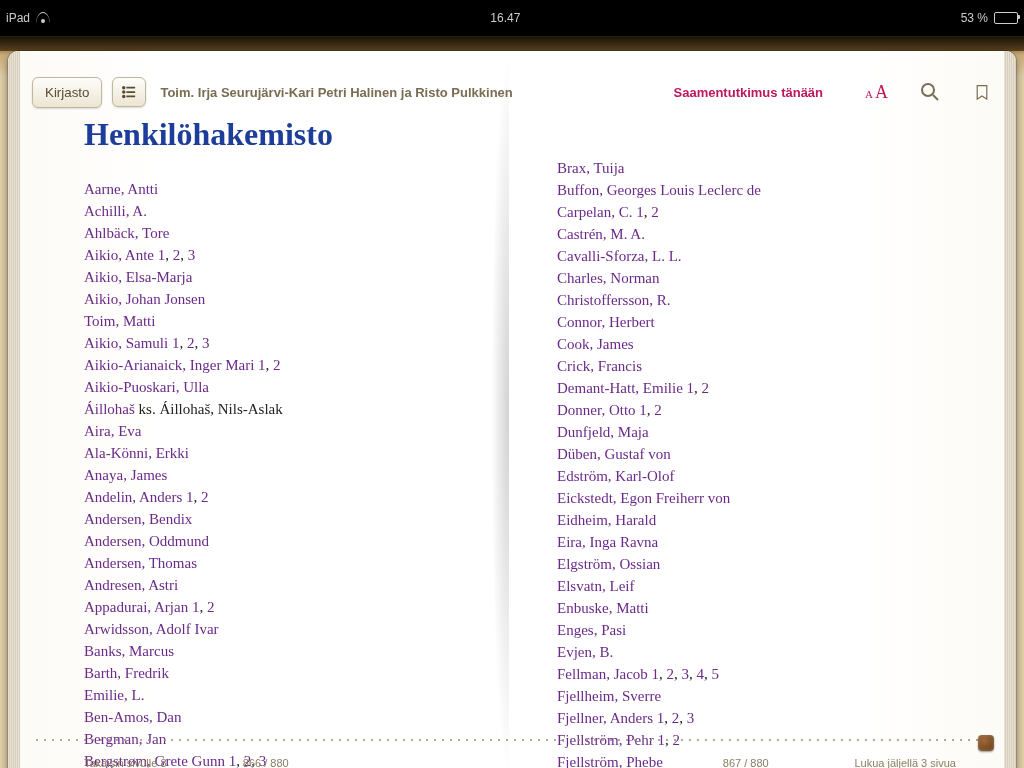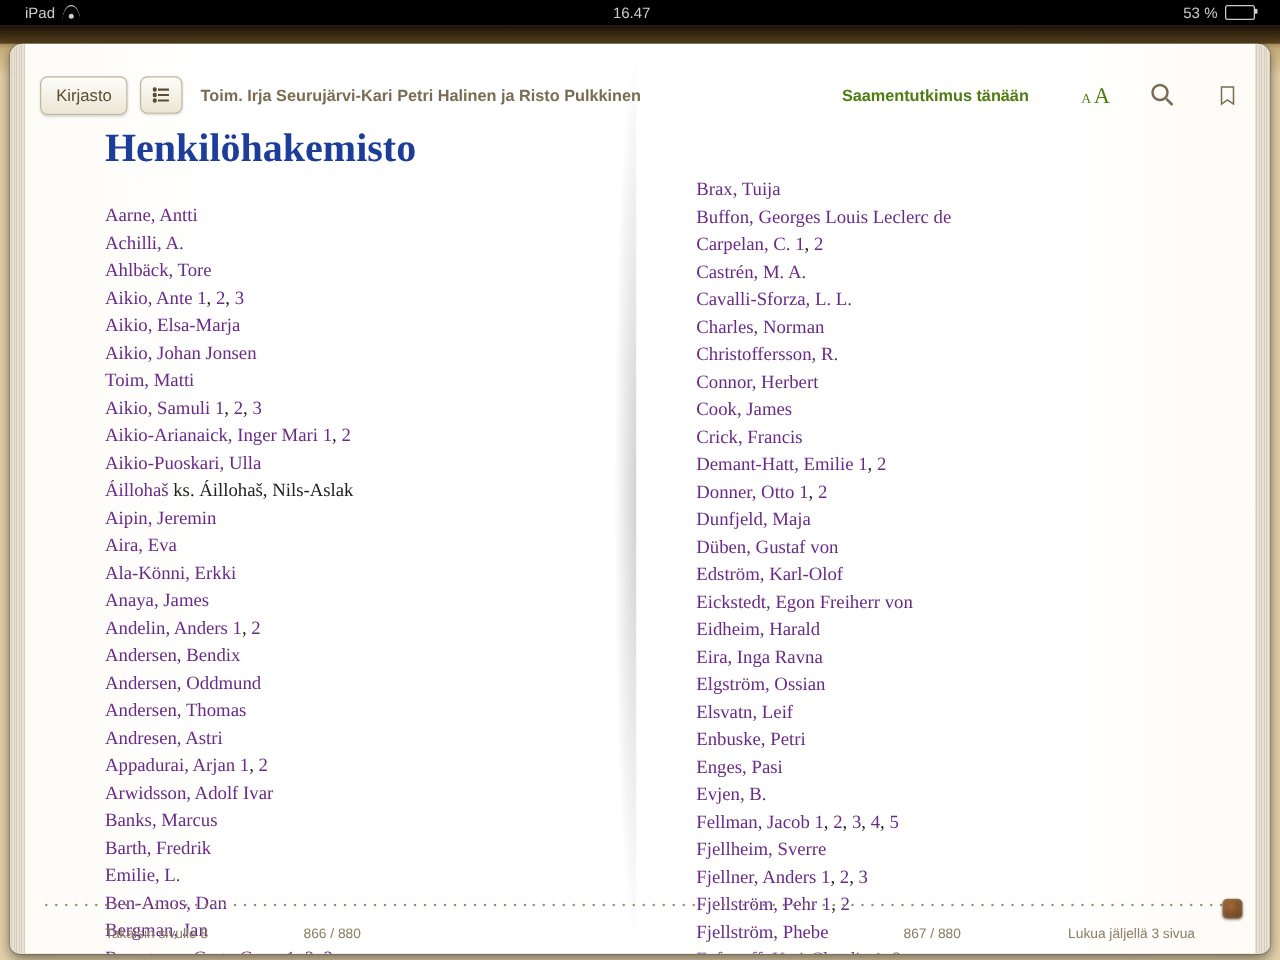--- a/index.html
+++ b/index.html
@@ -1,16 +1,16 @@
 <!DOCTYPE html>
 <html><head>
 <meta charset="utf-8">
 <style>
   html,body{margin:0;padding:0;width:1024px;height:768px;overflow:hidden;font-family:Georgia,"Times New Roman",serif;background:#000;}
-  .status-bar{height:20px;background:#000;color:#ccc;font:12px "Helvetica Neue",Arial,sans-serif;display:flex;align-items:center;justify-content:space-between;padding:0 20px;}
+  .status-bar{height:36px;background:#000;color:#ccc;font:12px "Helvetica Neue",Arial,sans-serif;display:flex;align-items:center;justify-content:space-between;padding:0 6px;}
   .status-left,.status-right{display:flex;align-items:center;gap:6px;}
   .sb-seg{display:inline-block;}
   .wifi{width:14px;height:10px;position:relative;}
   .wifi::before{content:"";position:absolute;bottom:0;left:5px;width:4px;height:4px;border-radius:50%;background:#ccc;}
   .wifi::after{content:"";position:absolute;bottom:-2px;left:1px;width:12px;height:12px;border:1.5px solid #ccc;border-bottom:none;border-left:none;border-right:none;border-radius:50%/100% 100% 0 0;transform:scaleX(1.2);}
   .batt{width:22px;height:10px;border:1px solid #ccc;border-radius:2px;position:relative;}
   .batt::after{content:"";position:absolute;right:-3px;top:2px;width:2px;height:4px;background:#ccc;border-radius:0 1px 1px 0;}
   .batt-fill{height:100%;width:53%;background:#ccc;}
   .shelf{height:748px;background:linear-gradient(#3a2a12,#6b502a 6px,#c9ad7a 18px,#e4d2ab 40px,#e4d2ab);position:relative;border-top:1px solid #2a1d08;}
   .shelf::before{content:"";position:absolute;top:0;left:0;right:0;height:14px;background:linear-gradient(#1a1208,#5a431f);}
@@ -21,21 +21,21 @@
   .spread{position:absolute;top:0;bottom:0;left:12px;right:12px;display:flex;}
   .page{flex:1;position:relative;background:linear-gradient(90deg,#fdfbf6 0%,#fff 30%);padding:66px 42px 70px 64px;box-sizing:border-box;}
   .page.right{background:linear-gradient(270deg,#fdfbf6 0%,#fff 30%);padding:66px 64px 70px 48px;}
   .gutter{width:0;position:relative;}
   .gutter::before{content:"";position:absolute;top:0;bottom:0;left:-18px;width:36px;background:radial-gradient(ellipse at center,rgba(0,0,0,.18) 0%,rgba(0,0,0,0) 70%);pointer-events:none;}
   .toolbar{position:absolute;top:24px;left:24px;right:24px;height:34px;display:flex;align-items:center;font:13px/1 "Helvetica Neue",Arial,sans-serif;color:#6a5c45;z-index:5;}
   .tb-btn{background:linear-gradient(#fdfdfa,#ece5d3);border:1px solid #c0b69b;border-radius:6px;padding:7px 12px;font-weight:normal;color:#5a4c33;box-shadow:0 1px 2px rgba(0,0,0,.15);cursor:pointer;margin-right:10px;}
   .tb-icon{background:linear-gradient(#fdfdfa,#ece5d3);border:1px solid #c0b69b;border-radius:6px;width:34px;height:30px;display:flex;align-items:center;justify-content:center;box-shadow:0 1px 2px rgba(0,0,0,.15);cursor:pointer;margin-right:14px;}
   .tb-icon svg{width:14px;height:14px;fill:none;stroke:#5a4c33;stroke-width:2;}
   .tb-sub{font-weight:bold;color:#7a6c52;white-space:nowrap;}
-  .tb-right{position:absolute;top:24px;right:24px;height:34px;display:flex;align-items:center;gap:32px;color:#4d7c0f;z-index:5;}
+  .tb-right{position:absolute;top:24px;right:24px;height:34px;display:flex;align-items:center;gap:32px;color:#be185d;z-index:5;}
   .tb-title-r{font:bold 13px "Helvetica Neue",Arial,sans-serif;margin-right:10px;}
   .icon{width:20px;height:20px;display:flex;align-items:center;justify-content:center;cursor:pointer;}
   .icon svg{fill:#7a6c52;}
   .font-sizer{display:flex;align-items:baseline;gap:2px;font-family:Georgia,serif;cursor:pointer;}
   .font-sizer .small{font-size:11px;}
   .font-sizer .big{font-size:18px;}
   h1{font:600 32px/1.1 Georgia,serif;color:#1d3d9a;margin:0 0 26px;}
   .idx{font:15px/22px Georgia,serif;color:#5a2a5a;}
   .idx div{margin:0 0 0px;}
   .idx a{color:#6a2a88;text-decoration:none;cursor:pointer;}
@@ -108,21 +108,20 @@
             <div><a>Achilli, A.</a></div>
             <div><a>Ahlbäck, Tore</a></div>
             <div><a>Aikio, Ante </a><a>1</a><span class="plain">, </span><a>2</a><span class="plain">, </span><a>3</a></div>
             <div><a>Aikio, Elsa-Marja</a></div>
             <div><a>Aikio, Johan Jonsen</a></div>
             <div><a>Toim, Matti</a></div>
             <div><a>Aikio, Samuli </a><a>1</a><span class="plain">, </span><a>2</a><span class="plain">, </span><a>3</a></div>
             <div><a>Aikio-Arianaick, Inger Mari </a><a>1</a><span class="plain">, </span><a>2</a></div>
             <div><a>Aikio-Puoskari, Ulla</a></div>
             <div><a>Áillohaš </a><span class="plain">ks. Áillohaš, Nils-Aslak</span></div>
-            <div><a>Aipin, Jeremin</a></div>
             <div><a>Aira, Eva</a></div>
             <div><a>Ala-Könni, Erkki</a></div>
             <div><a>Anaya, James</a></div>
             <div><a>Andelin, Anders </a><a>1</a><span class="plain">, </span><a>2</a></div>
             <div><a>Andersen, Bendix</a></div>
             <div><a>Andersen, Oddmund</a></div>
             <div><a>Andersen, Thomas</a></div>
             <div><a>Andresen, Astri</a></div>
             <div><a>Appadurai, Arjan </a><a>1</a><span class="plain">, </span><a>2</a></div>
             <div><a>Arwidsson, Adolf Ivar</a></div>
@@ -156,21 +155,21 @@
             <div><a>Demant-Hatt, Emilie </a><a>1</a><span class="plain">, </span><a>2</a></div>
             <div><a>Donner, Otto </a><a>1</a><span class="plain">, </span><a>2</a></div>
             <div><a>Dunfjeld, Maja</a></div>
             <div><a>Düben, Gustaf von</a></div>
             <div><a>Edström, Karl-Olof</a></div>
             <div><a>Eickstedt, Egon Freiherr von</a></div>
             <div><a>Eidheim, Harald</a></div>
             <div><a>Eira, Inga Ravna</a></div>
             <div><a>Elgström, Ossian</a></div>
             <div><a>Elsvatn, Leif</a></div>
-            <div><a>Enbuske, Petri</a></div>
+            <div><a>Enbuske, Matti</a></div>
             <div><a>Enges, Pasi</a></div>
             <div><a>Evjen, B.</a></div>
             <div><a>Fellman, Jacob </a><a>1</a><span class="plain">, </span><a>2</a><span class="plain">, </span><a>3</a><span class="plain">, </span><a>4</a><span class="plain">, </span><a>5</a></div>
             <div><a>Fjellheim, Sverre</a></div>
             <div><a>Fjellner, Anders </a><a>1</a><span class="plain">, </span><a>2</a><span class="plain">, </span><a>3</a></div>
             <div><a>Fjellström, Pehr </a><a>1</a><span class="plain">, </span><a>2</a></div>
             <div><a>Fjellström, Phebe</a></div>
             <div><a>Fofonoff, Kati-Claudia </a><a>1</a><span class="plain">, </span><a>2</a></div>
           </div>
         <div class="footer right">

